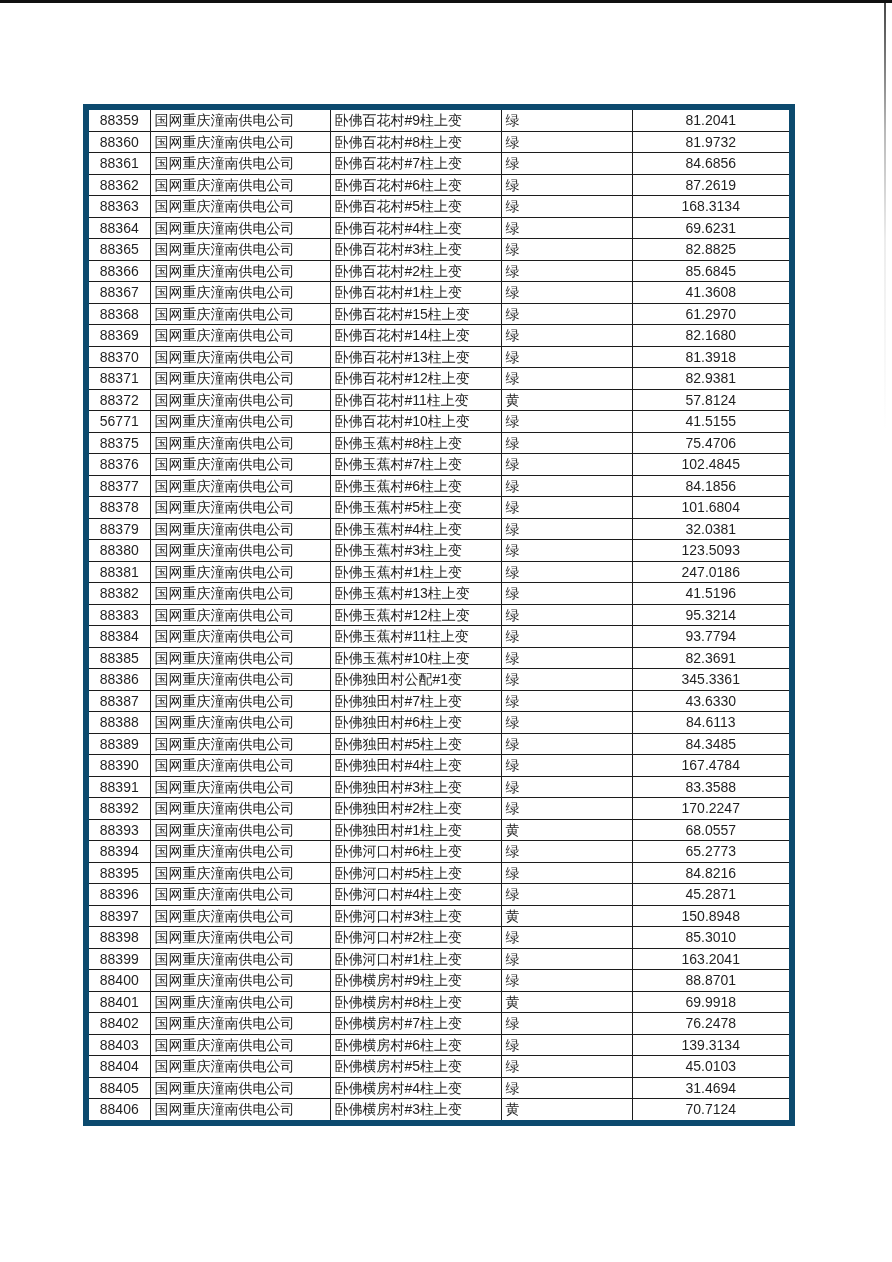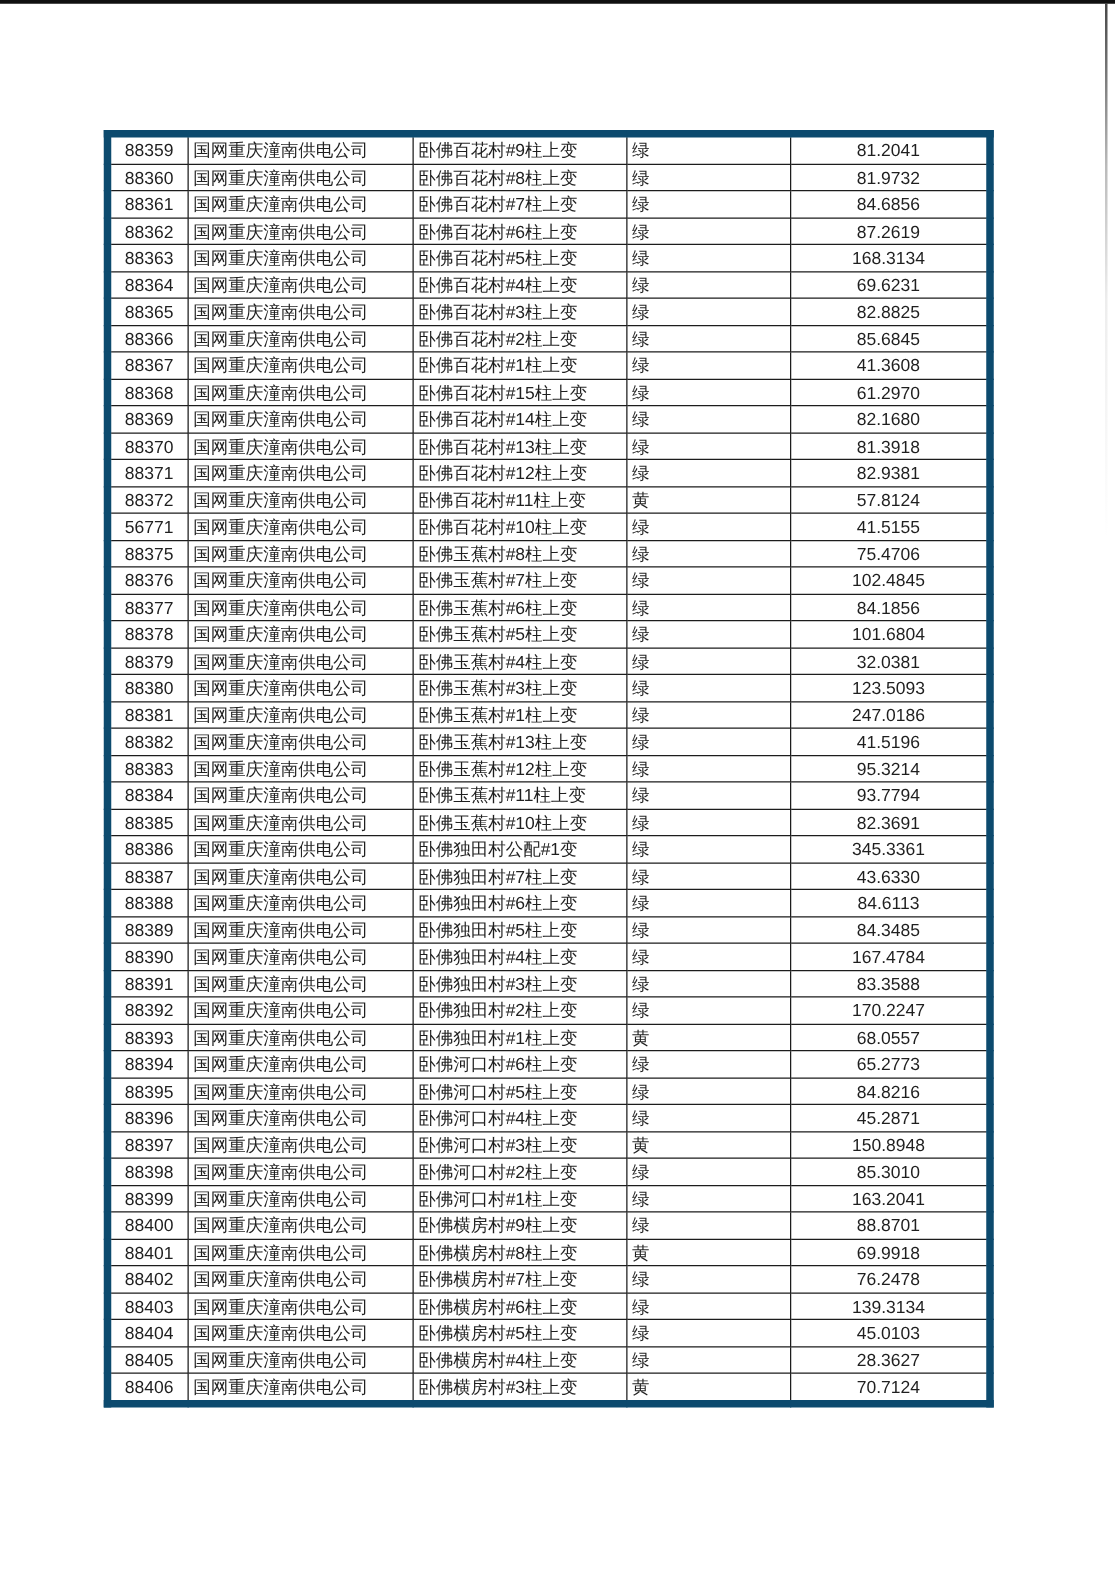--- a/index.html
+++ b/index.html
@@ -386,21 +386,21 @@
           <td class="al-left">国网重庆潼南供电公司</td>
           <td class="al-left">卧佛横房村#5柱上变</td>
           <td class="al-left">绿</td>
           <td class="al-center">45.0103</td>
         </tr>
         <tr>
           <td class="al-center">88405</td>
           <td class="al-left">国网重庆潼南供电公司</td>
           <td class="al-left">卧佛横房村#4柱上变</td>
           <td class="al-left">绿</td>
-          <td class="al-center">28.3627</td>
+          <td class="al-center">31.4694</td>
         </tr>
         <tr>
           <td class="al-center">88406</td>
           <td class="al-left">国网重庆潼南供电公司</td>
           <td class="al-left">卧佛横房村#3柱上变</td>
           <td class="al-left">黄</td>
           <td class="al-center">70.7124</td>
         </tr>
       </tbody>
   </table>

